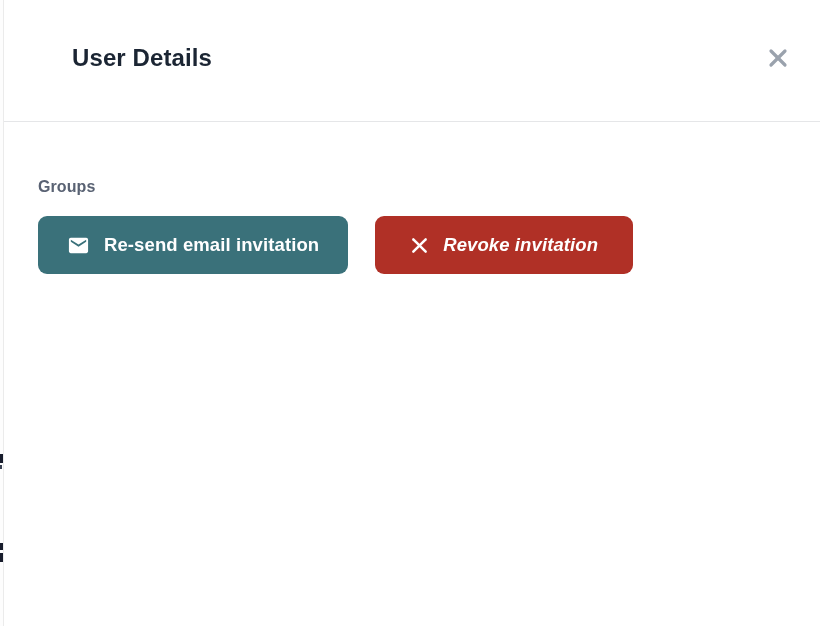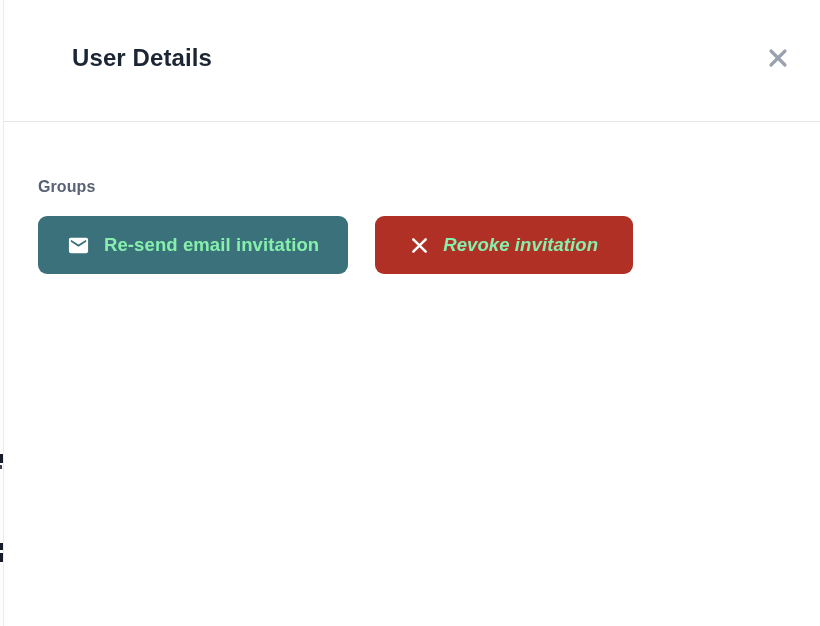--- a/index.html
+++ b/index.html
@@ -89,21 +89,21 @@
     display: inline-flex;
     align-items: center;
     justify-content: center;
     gap: 14px;
     height: 58px;
     border: none;
     border-radius: 9px;
     font-family: "Liberation Sans", sans-serif;
     font-size: 18.5px;
     font-weight: 600;
-    color: #86efac;
+    color: #ffffff;
     cursor: pointer;
     letter-spacing: 0.1px;
   }
   .btn-resend { background: #3a717a; padding: 0 29px; }
   .btn-revoke { background: #b03026; padding: 0 35px; font-style: italic; }
   .btn .btn-icon { display: flex; align-items: center; }
 </style>
 </head>
 <body>
 

